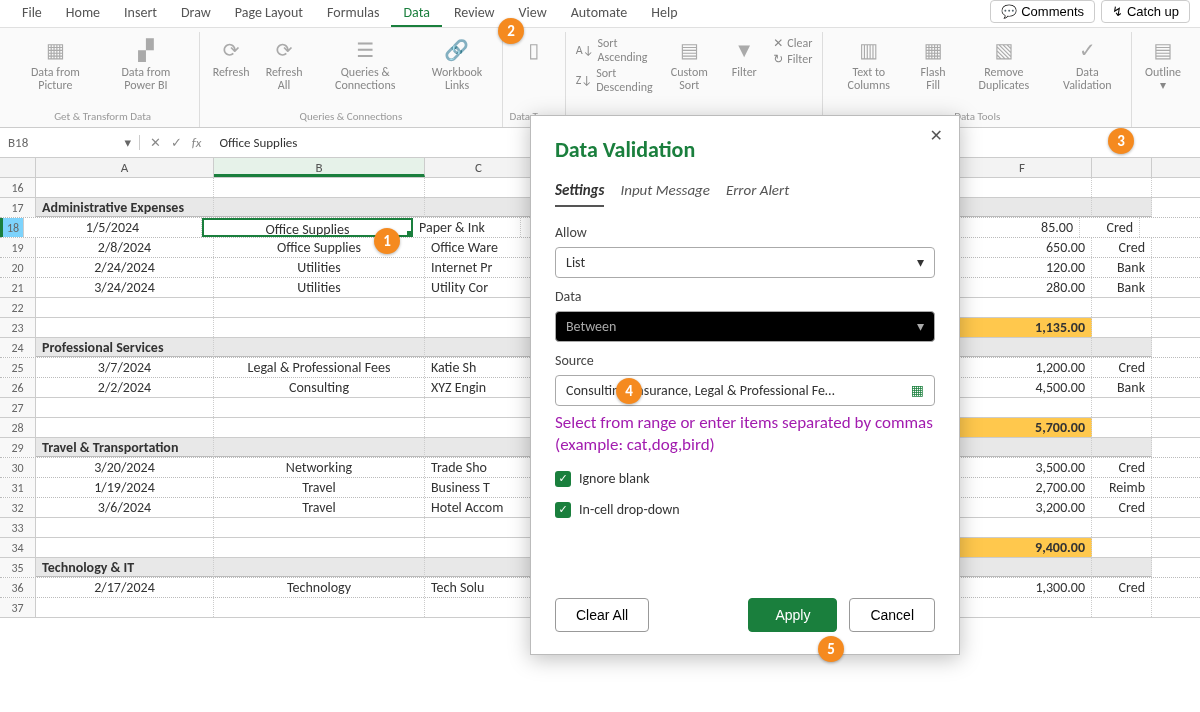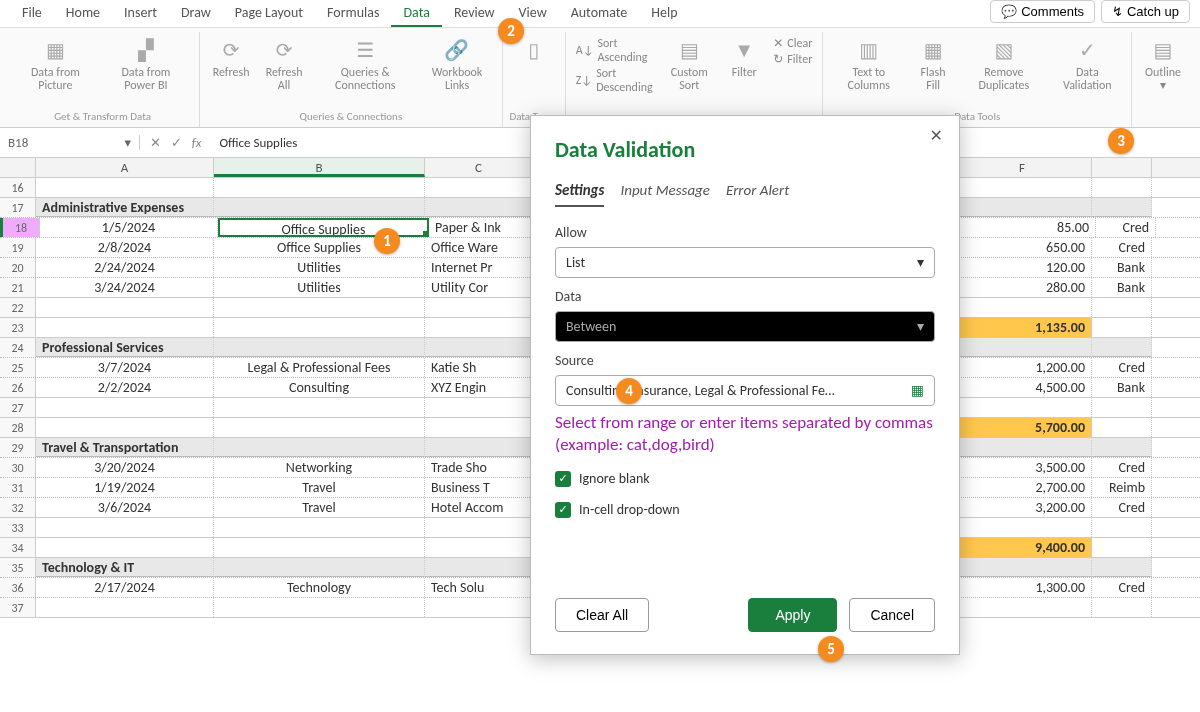--- a/index.html
+++ b/index.html
@@ -34,21 +34,21 @@
 .colheaders { display: flex; height: 20px; background: #f3f3f3; border-bottom: 1px solid #ccc; }
 .corner { width: 36px; border-right: 1px solid #ccc; background:#f3f3f3; }
 .colh { border-right: 1px solid #ccc; text-align: center; font-size: 13px; color: #555; line-height: 20px; }
 .colA { width: 178px; } .colB { width: 211px; } .colC { width: 108px; }
 .colD { width:420px;} .colF{width:139px;} .colG{width:60px;}
 
 .rows { }
 .row { display: flex; height: 20px; border-bottom: 1px dotted #bbb; }
 .row.solid { border-bottom: 1px solid #ccc; }
 .rowh { width: 36px; border-right: 1px solid #ccc; text-align: center; font-size: 12px; color: #666; background: #f8f8f8; line-height: 20px; }
-.rowh.sel { background: #f0abfc; border-left: 3px solid #1a7f3d; width:40px; }
+.rowh.sel { background: #7dd3fc; border-left: 3px solid #1a7f3d; width:24px; }
 .cell { border-right: 1px dotted #ccc; padding: 0 6px; font-size: 14px; line-height: 20px; overflow: hidden; white-space: nowrap; }
 .cell.center { text-align: center; }
 .cell.right { text-align: right; }
 .cell.bold { font-weight: bold; }
 .section-row .cell { background: #e8e8e8; font-weight: bold; border-bottom:1px solid #bbb;}
 .active-cell { border: 2px solid #1a7f3d; position: relative; }
 .active-cell::after { content: ""; position: absolute; right: -2px; bottom: -2px; width: 6px; height: 6px; background: #1a7f3d; }
 .total-cell { background: #ffc84d; font-weight: bold; }
 .colB.header-sel { border-bottom: 3px solid #1a7f3d; background:#e6f2e9; }
 

